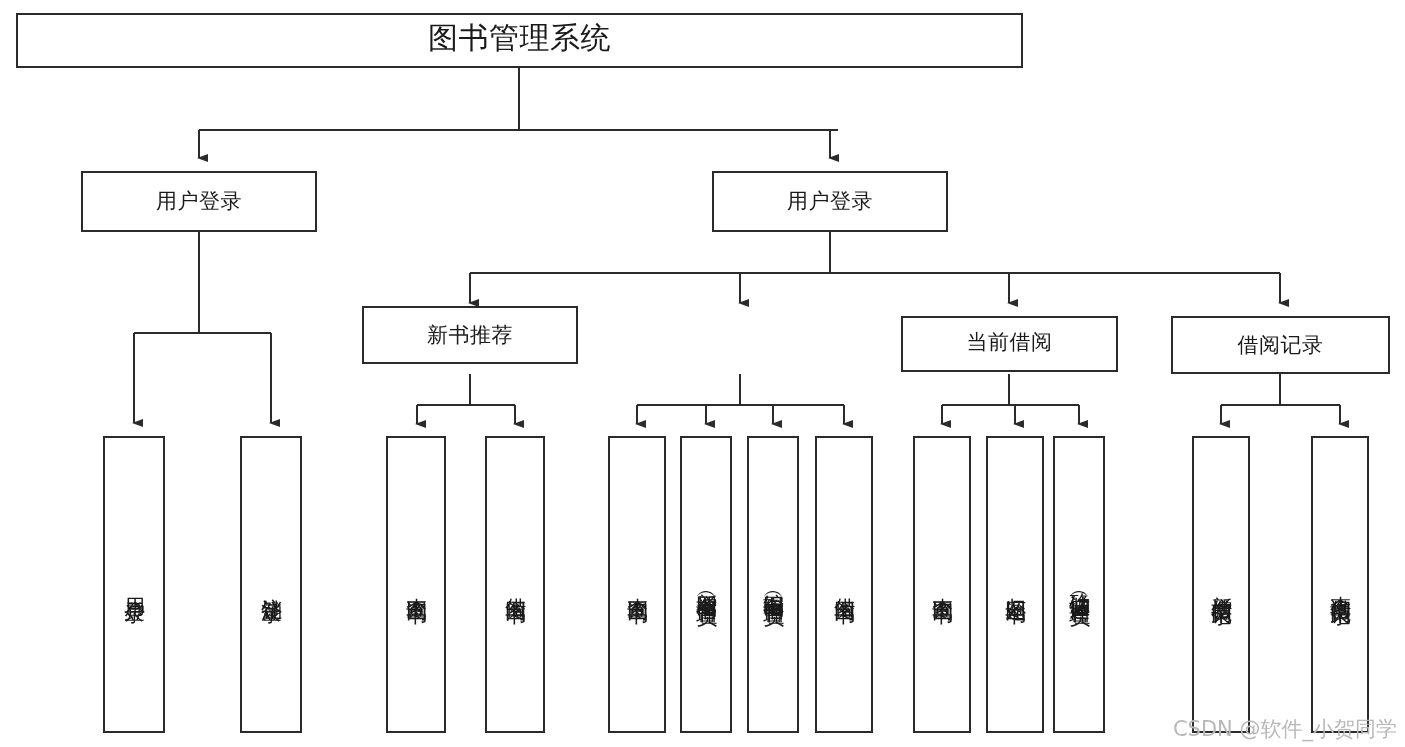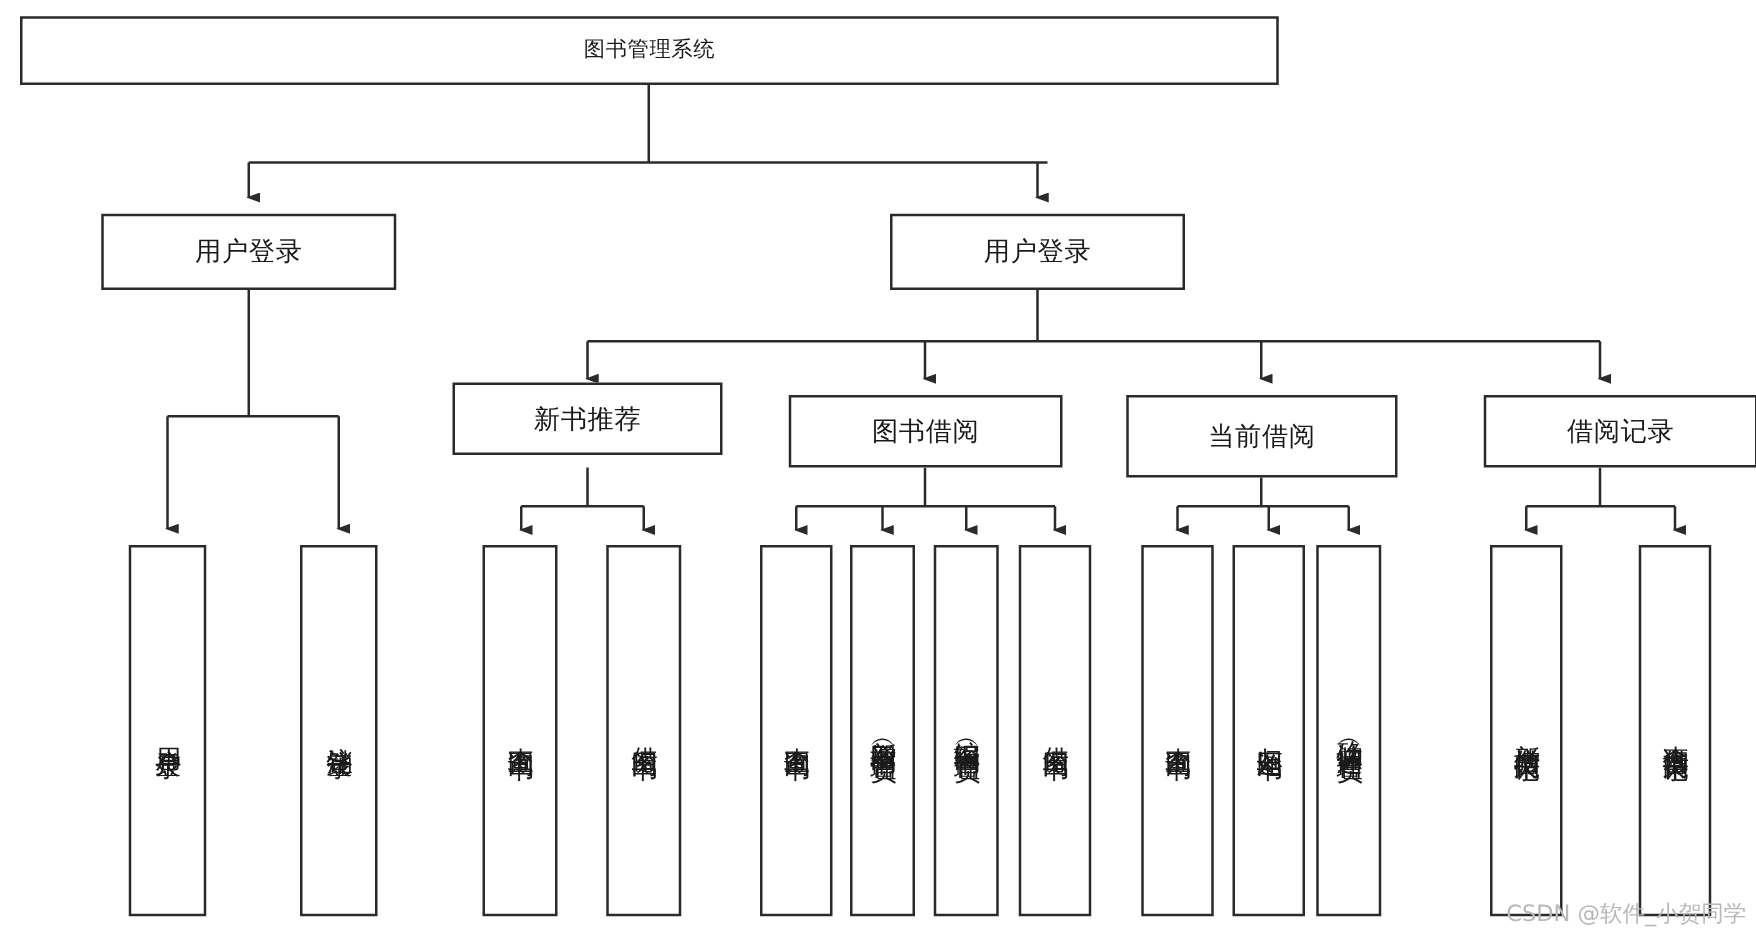--- a/index.html
+++ b/index.html
@@ -53,26 +53,26 @@
   }
   .node.vertical .label {
     writing-mode: vertical-rl;
     text-orientation: upright;
     font-size: 21px;
     line-height: 1.12;
     letter-spacing: 2px;
     white-space: nowrap;
     max-height: 100%;
   }
-  .node.root .label { font-size: 17px; }
+  .node.root .label { font-size: 30px; font-family: Liberation Mono, monospace; }
   #watermark {
     position: absolute;
     right: 8px;
     bottom: 4px;
-    font-size: 18px;
+    font-size: 21px;
     color: #b8b8b8;
     white-space: nowrap;
     z-index: 5;
     font-family: "DejaVu Sans", "Liberation Sans", sans-serif;
   }
 </style>
 </head>
 <body>
 
 <div id="canvas">
@@ -134,27 +134,24 @@
   <div class="node horizontal" style="left:81px; top:171px; width:236px; height:61px;">
     <span class="label">用户登录</span>
   </div>
   <div class="node horizontal" style="left:712px; top:171px; width:236px; height:61px;">
     <span class="label">用户登录</span>
   </div>
 
   <div class="node horizontal" style="left:362px; top:306px; width:216px; height:58px;">
     <span class="label">新书推荐</span>
   </div>
-  <div class="node horizontal" style="left:631px; top:316px; width:219px; height:58px;">
-    <span class="label">图书借阅</span>
-  </div>
-  <div class="node horizontal" style="left:901px; top:316px; width:217px; height:66px;">
+  <div class="node horizontal" style="left:901px; top:316px; width:217px; height:56px;font-family:Liberation Mono, monospace;">
     <span class="label">当前借阅</span>
   </div>
-  <div class="node horizontal" style="left:1171px; top:316px; width:219px; height:58px;margin-left:16px;">
+  <div class="node horizontal" style="left:1171px; top:316px; width:219px; height:58px;">
     <span class="label">借阅记录</span>
   </div>
 
   <div class="node vertical" style="left:103px; top:436px; width:62px; height:297px;">
     <span class="label">用户登录</span>
   </div>
   <div class="node vertical" style="left:240px; top:436px; width:62px; height:297px;">
     <span class="label">注销登录</span>
   </div>
   <div class="node vertical" style="left:386px; top:436px; width:60px; height:297px;">

